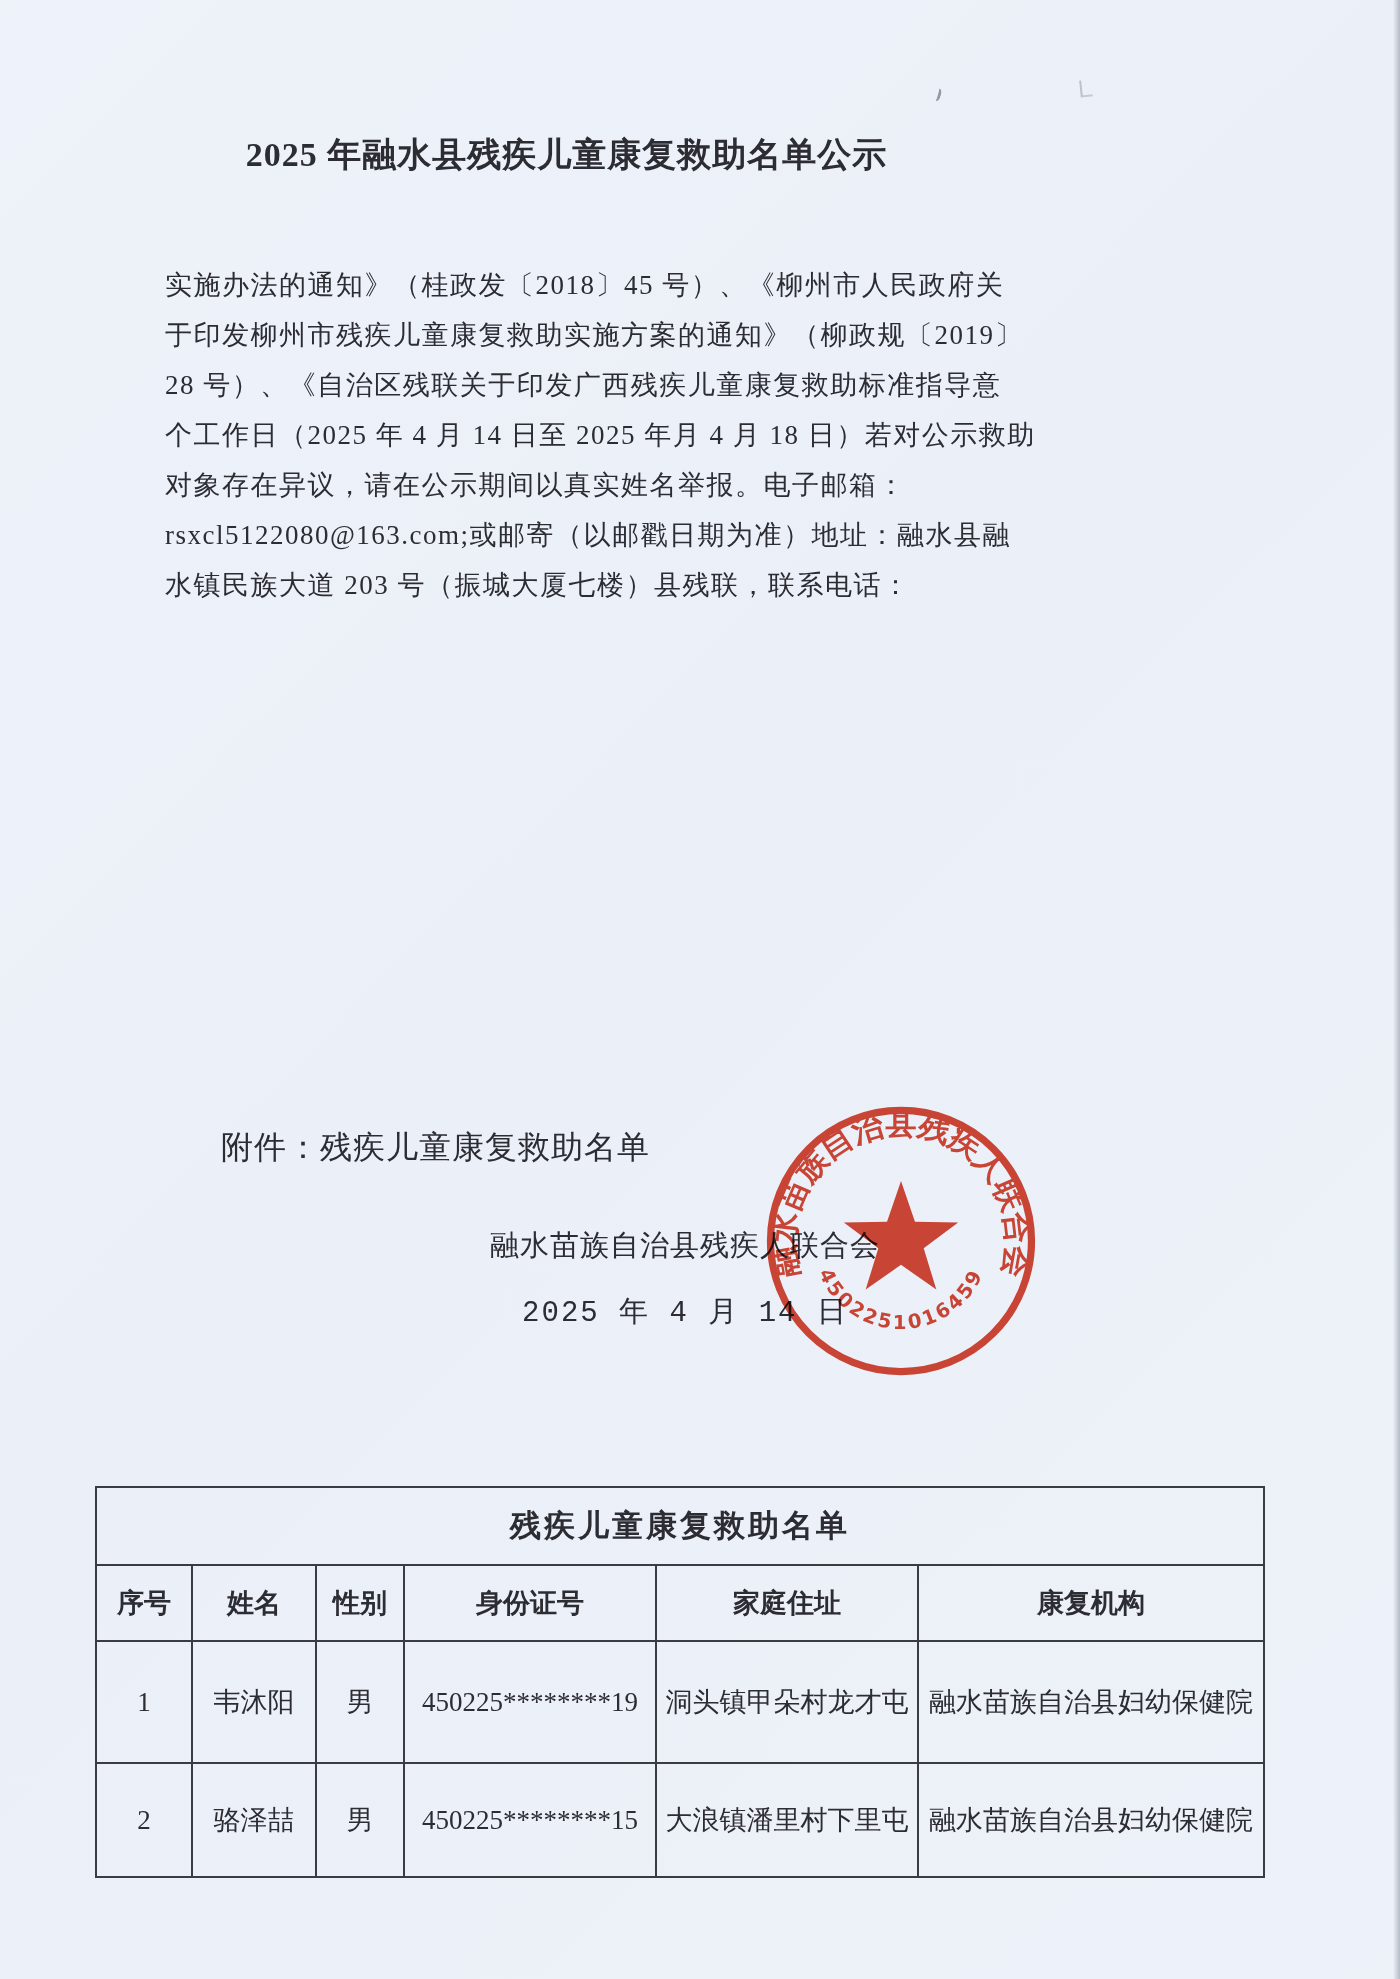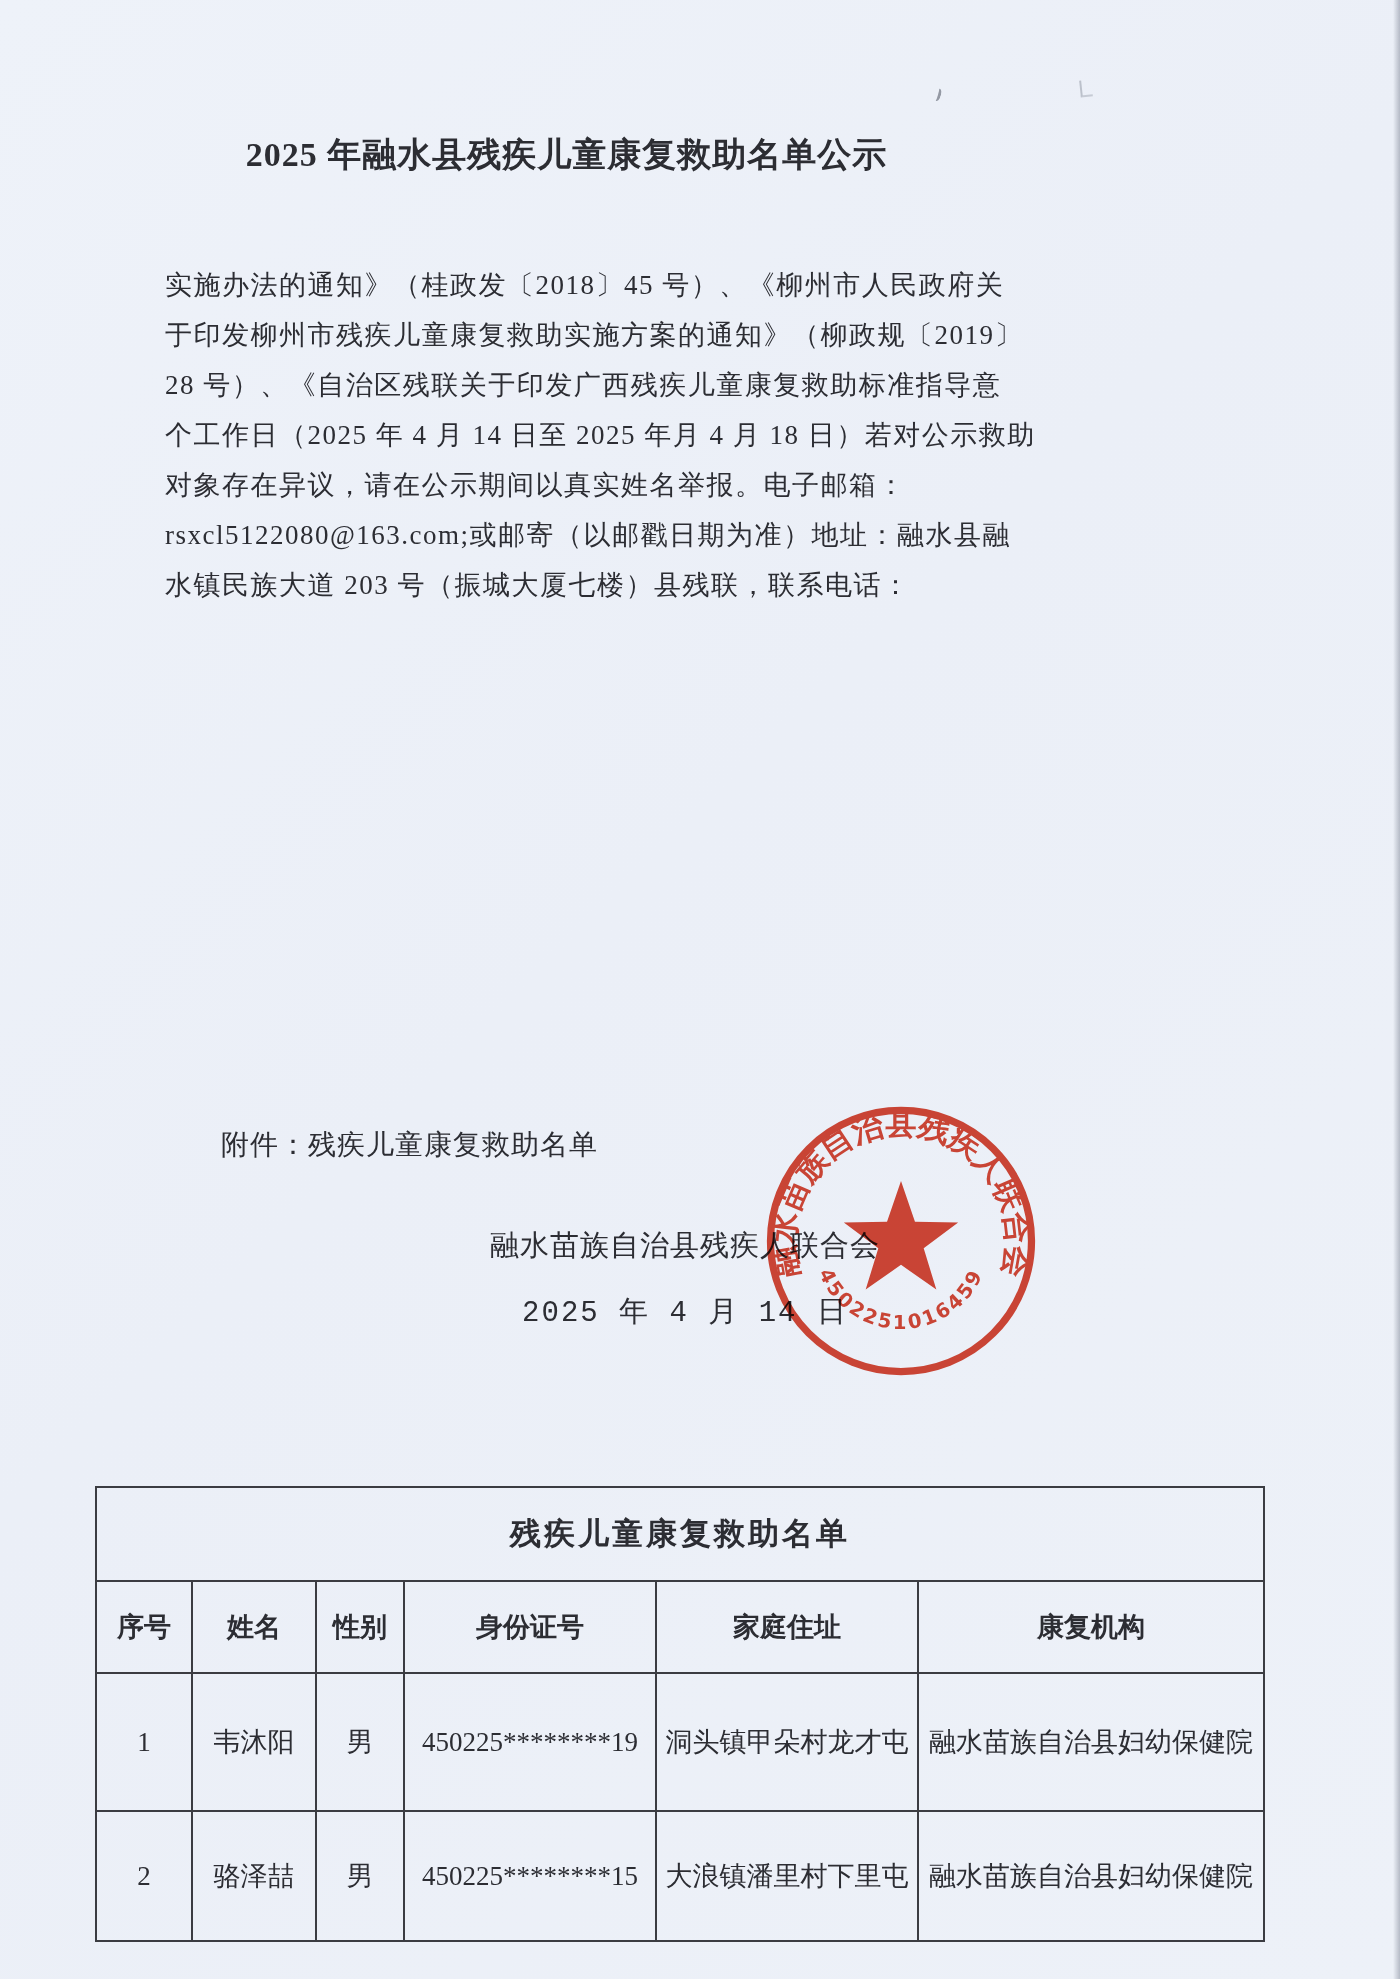--- a/index.html
+++ b/index.html
@@ -12,30 +12,30 @@
 
   .doc-title {
     position:absolute; top:132px; left:154px; width:825px;
     text-align:center; font-size:34px; font-weight:bold; letter-spacing:1px;
   }
 
   .body-block { position:absolute; top:260px; left:165px; width:830px; }
   .body-line { font-size:27px; line-height:50px; letter-spacing:1.5px; white-space:nowrap; }
   .body-line.indent { text-indent:56px; }
 
-  .attachment { position:absolute; top:1126px; left:165px; padding-left:56px; font-size:28px; letter-spacing:1px; }
+  .attachment { position:absolute; top:1126px; left:165px; padding-left:56px; font-size:32px; letter-spacing:1px; }
 
   .signature  { position:absolute; top:1226px; left:470px; width:430px; text-align:center; font-size:29px; letter-spacing:1px; }
   .sig-date   { position:absolute; top:1292px; left:470px; width:430px; text-align:center; font-size:29px; letter-spacing:2px;font-family:Liberation Mono, monospace; }
 
   .seal { position:absolute; left:756px; top:1096px; width:290px; height:290px; mix-blend-mode:multiply; opacity:.93; }
 
   .table-wrap { position:absolute; left:95px; top:1486px; width:1168px; }
   table.roster { border-collapse:collapse; width:100%; table-layout:fixed; }
-  table.roster td { border:2px solid #3b3c42; text-align:center; font-size:27px; padding:8px; overflow:hidden; }
+  table.roster td { border:2px solid #3b3c42; text-align:center; font-size:27px; padding:0; overflow:hidden; }
   tr.t-title td { height:76px; font-size:31px; font-weight:bold; letter-spacing:3px; }
   tr.t-head  td { height:74px; font-weight:bold; }
   tr.t-row1  td { height:120px; }
   tr.t-row2  td { height:112px; }
   td.addr { text-align:left; padding:0 14px; line-height:38px; }
   td.org  { padding:0 6px; }
 
   
   .scan-edge-right { position:absolute; right:0; top:0; width:7px; height:100%;
     background:linear-gradient(to right, rgba(110,118,134,0), rgba(90,98,116,.38)); }

